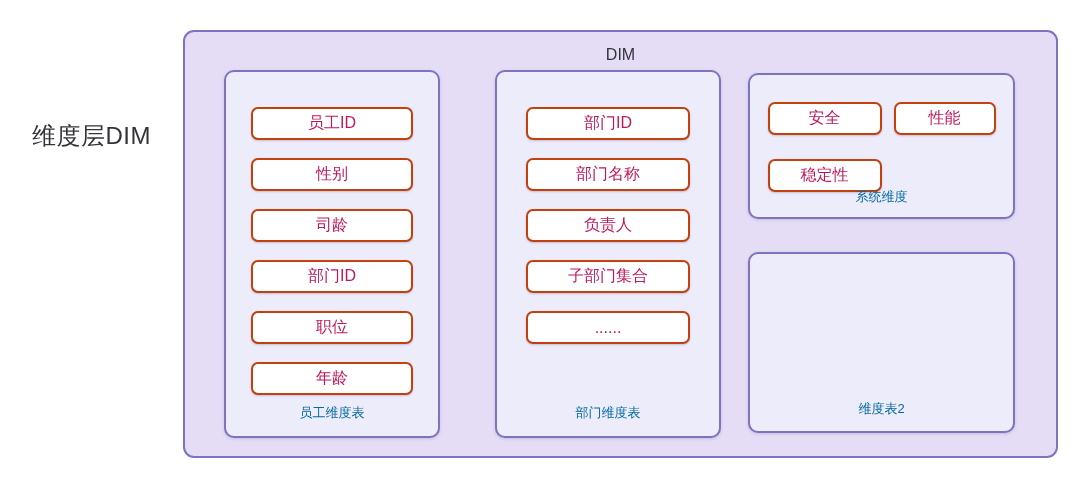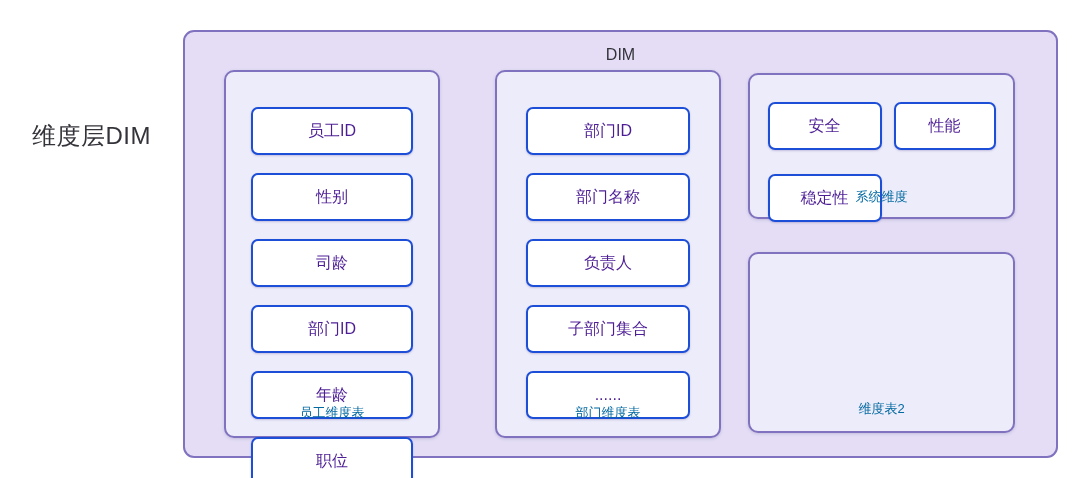--- a/index.html
+++ b/index.html
@@ -29,24 +29,24 @@
   .panel-employee  { left:39px;  top:38px;  width:216px; height:368px; }
   .panel-department{ left:310px; top:38px;  width:226px; height:368px; }
   .panel-system    { left:563px; top:41px;  width:267px; height:146px; }
   .panel-dim2      { left:563px; top:220px; width:267px; height:181px; }
 
   .field-col{
     display:flex; flex-direction:column; align-items:center;
     gap:18px; padding-top:30px;
   }
   .box{
-    height:48px; background:#ffffff;
-    border:2px solid #1d4ed8; border-radius:7px;
+    height:33px; background:#ffffff;
+    border:2px solid #c2410c; border-radius:7px;
     display:flex; align-items:center; justify-content:center;
-    font-size:16px; color:#4c1d95;
+    font-size:16px; color:#be185d;
     box-shadow:0 1px 2px rgba(100,90,160,0.30);
   }
   .panel-employee  .box{ width:162px; }
   .panel-department.panel .box{ width:164px; }
 
   .grid2{
     display:grid; grid-template-columns:114px 102px;
     column-gap:12px; justify-content:center;
   }
   .panel-system .grid2{ padding-top:22px; row-gap:24px; }
@@ -68,22 +68,22 @@
 
 <div class="outer">
   <div class="outer-title">DIM</div>
 
   <section class="panel panel-employee">
     <div class="field-col">
       <div class="box">员工ID</div>
       <div class="box">性别</div>
       <div class="box">司龄</div>
       <div class="box">部门ID</div>
+      <div class="box">职位</div>
       <div class="box">年龄</div>
-      <div class="box">职位</div>
     </div>
     <div class="panel-caption">员工维度表</div>
   </section>
 
   <section class="panel panel-department">
     <div class="field-col">
       <div class="box">部门ID</div>
       <div class="box">部门名称</div>
       <div class="box">负责人</div>
       <div class="box">子部门集合</div>

